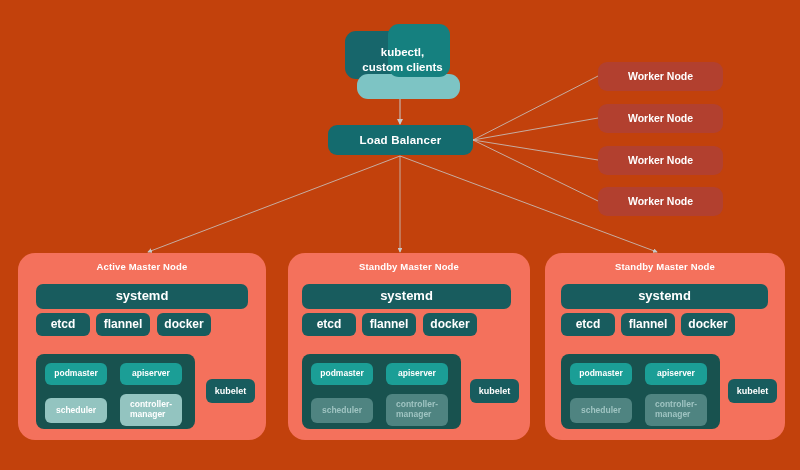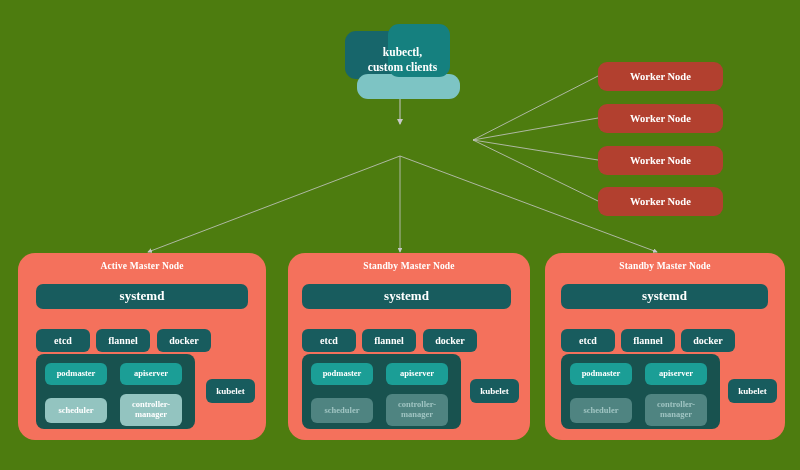--- a/index.html
+++ b/index.html
@@ -4,39 +4,39 @@
 <style>
   html, body {
     margin: 0;
     padding: 0;
     background: #000000;
   }
   #canvas {
     position: relative;
     width: 800px;
     height: 470px;
-    background: #4d7c0f;
+    background: #c2410c;
     overflow: hidden;
-    font-family: Liberation Serif, serif;
+    font-family: Liberation Sans, sans-serif;
   }
   #wires {
     position: absolute;
     left: 0; top: 0;
     width: 800px; height: 470px;
     pointer-events: none;
   }
 
   
   .node {
     position: absolute;
     box-sizing: border-box;
     display: flex;
     align-items: center;
     justify-content: center;
-    text-align: center;
+    text-align: left;
     color: #ffffff;
     line-height: 1.12;
     white-space: pre-line;
   }
 
   
   .client-back  { background:#17666b; border-radius:11px; }
   .client-front { background:#15807f; border-radius:11px; }
   .client-low   { background:#7dc4c4; border-radius:11px; }
   .client-label {
@@ -87,23 +87,22 @@
 
   .systemd {
     background:#185c5e;
     border-radius:7px;
     font-size:13px;
     font-weight:bold;
   }
   .svcbox {
     background:#185c5e;
     border-radius:6px;
-    font-size:10px;
-    font-weight:bold;
-    margin-top:16px;
+    font-size:12px;
+    font-weight:bold;
   }
   .kubelet {
     background:#185c5e;
     border-radius:6px;
     font-size:9px;
     font-weight:bold;
   }
   .podcontainer {
     position:absolute;
     box-sizing:border-box;
@@ -184,20 +183,21 @@
     <line x1="596" y1="379" x2="667" y2="391" stroke="#ffffff" stroke-width="1" marker-end="url(#ahw)"></line>
     <line x1="730" y1="390" x2="714" y2="390" stroke="#ffffff" stroke-width="1" marker-end="url(#ahw)"></line>
   </svg>
 
   <div class="node client-back" style="left:345px; top:31px; width:66px; height:48px;"></div>
   <div class="node client-low" style="left:357px; top:74px; width:103px; height:25px;"></div>
   <div class="node client-front" style="left:388px; top:24px; width:62px; height:53px;"></div>
   <div class="client-label" style="left:345px; top:43px; width:115px; height:34px;">kubectl,
 custom clients</div>
 
+  <div class="node lb" style="left:328px; top:125px; width:145px; height:30px;">Load Balancer</div>
 
   <div class="node worker" style="left:598px; top:62px; width:125px; height:29px;">Worker Node</div>
   <div class="node worker" style="left:598px; top:104px; width:125px; height:29px;">Worker Node</div>
   <div class="node worker" style="left:598px; top:146px; width:125px; height:29px;">Worker Node</div>
   <div class="node worker" style="left:598px; top:187px; width:125px; height:29px;">Worker Node</div>
 
   <div class="panel" style="left:18px; top:253px; width:248px; height:187px;">
     <div class="panel-title">Active Master Node</div>
 
     <div class="node systemd" style="left:18px; top:31px; width:212px; height:25px;">systemd</div>

